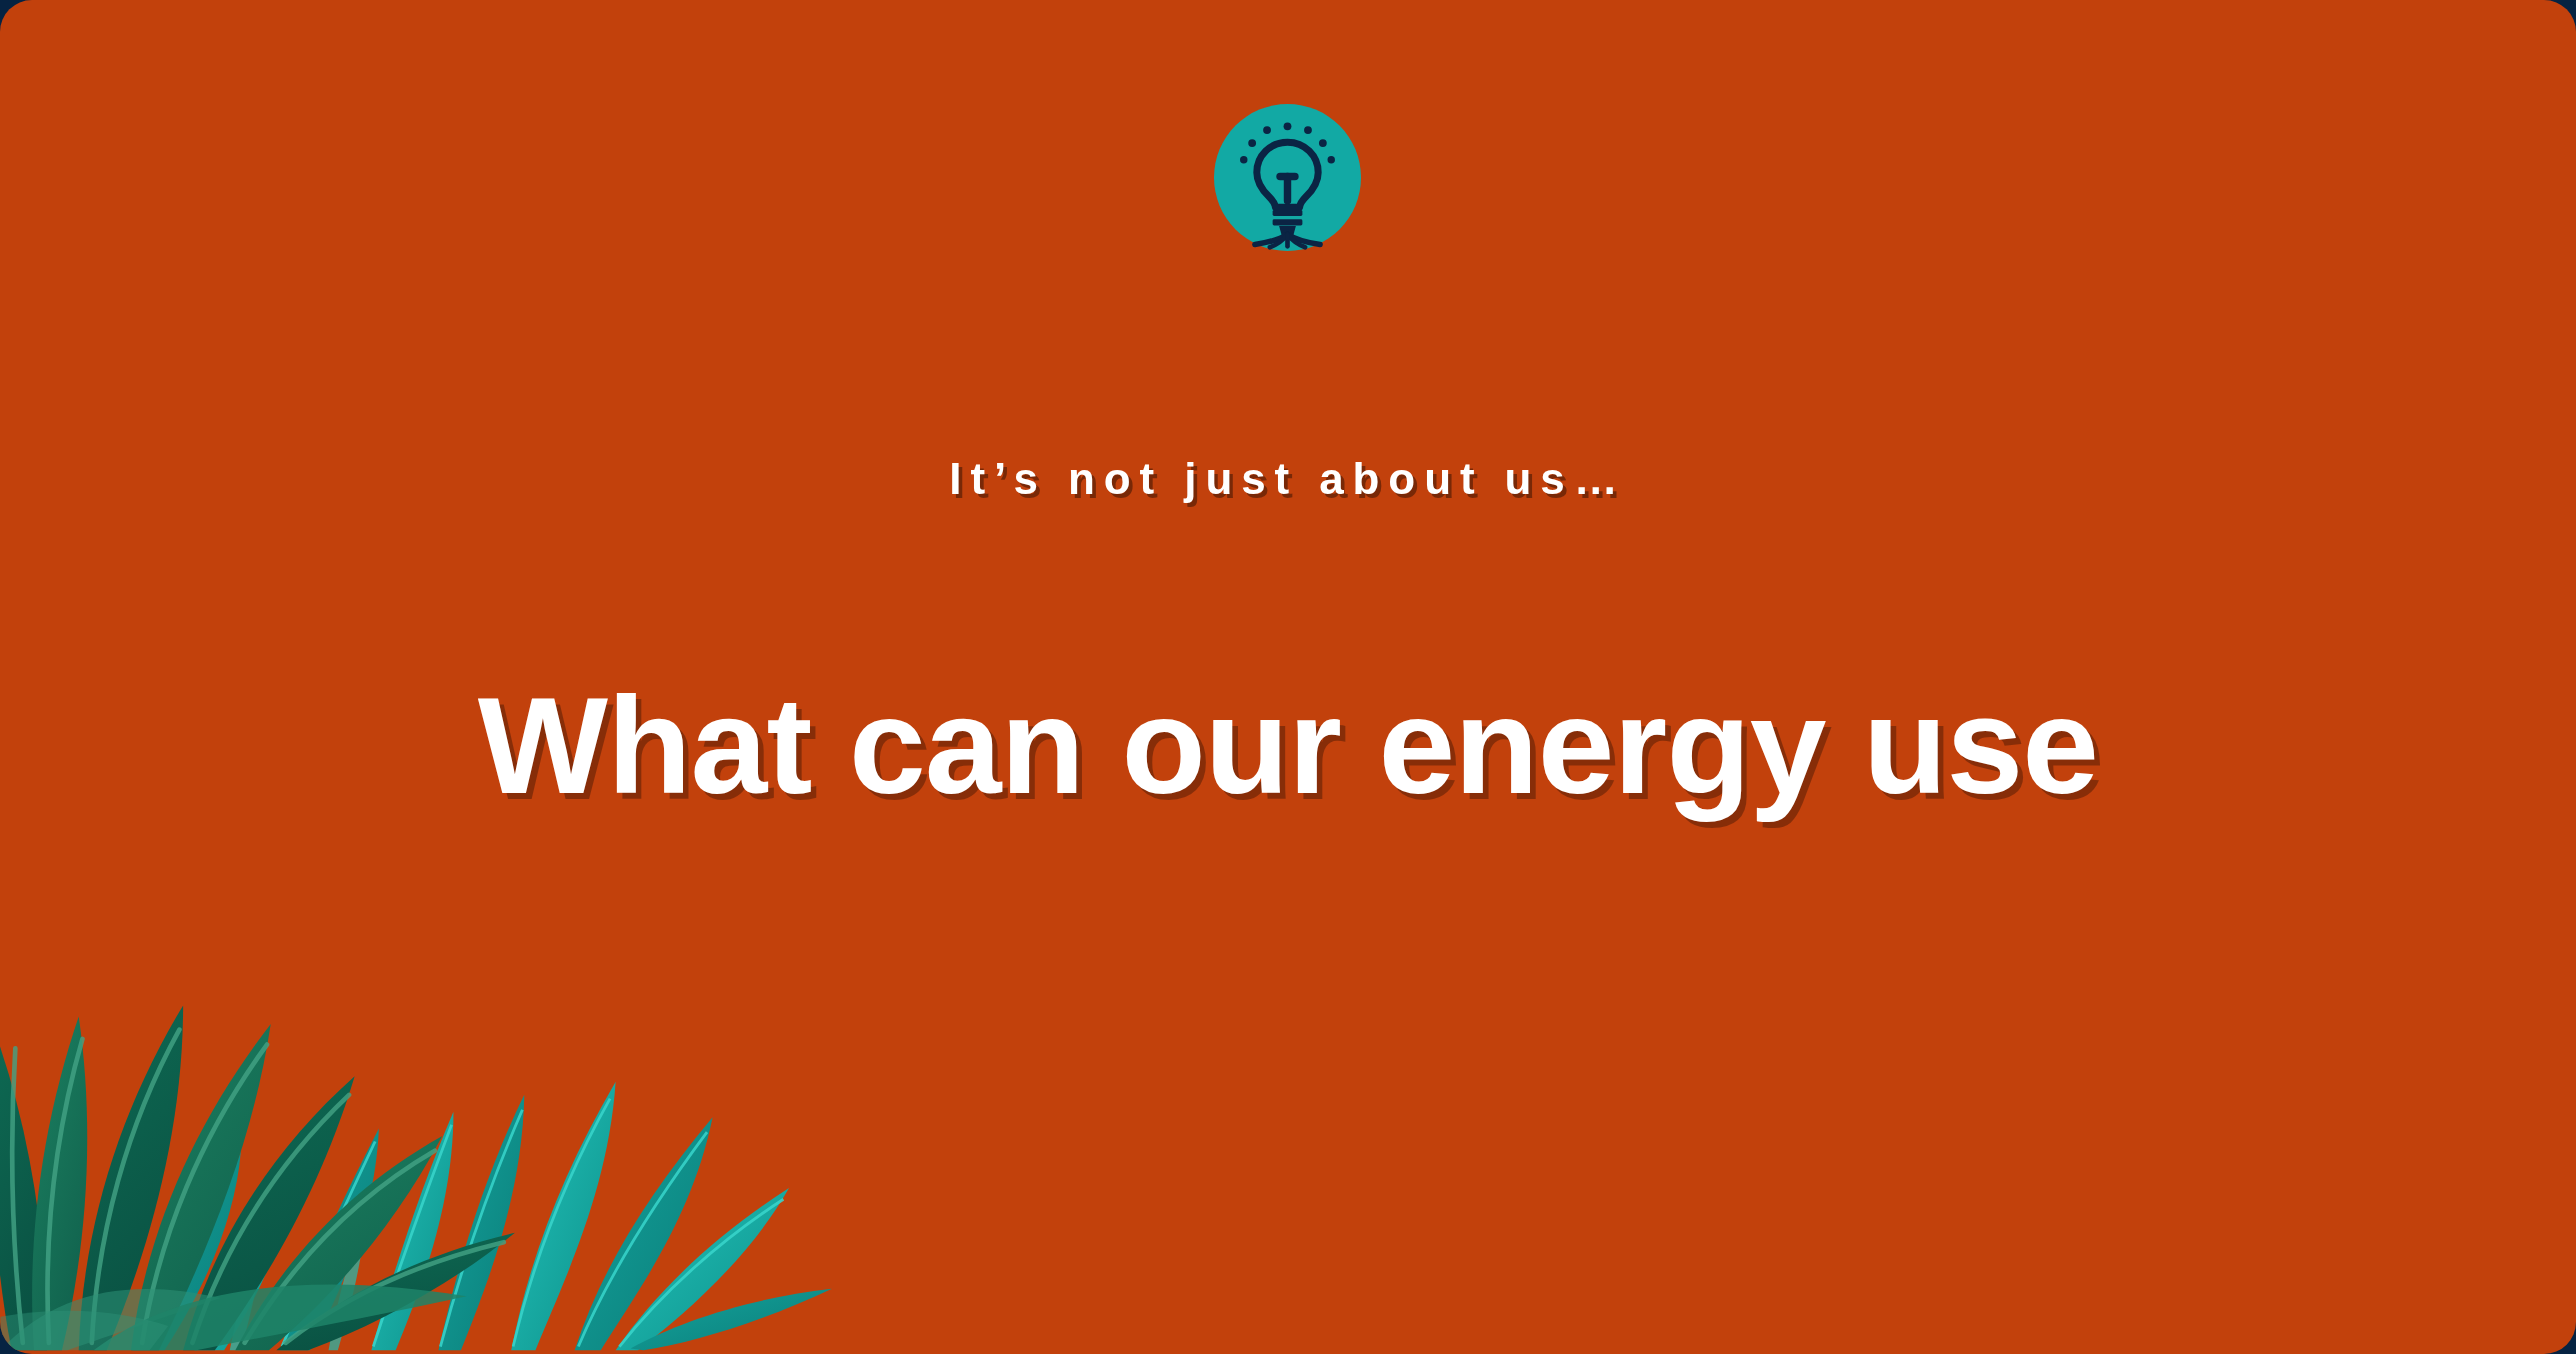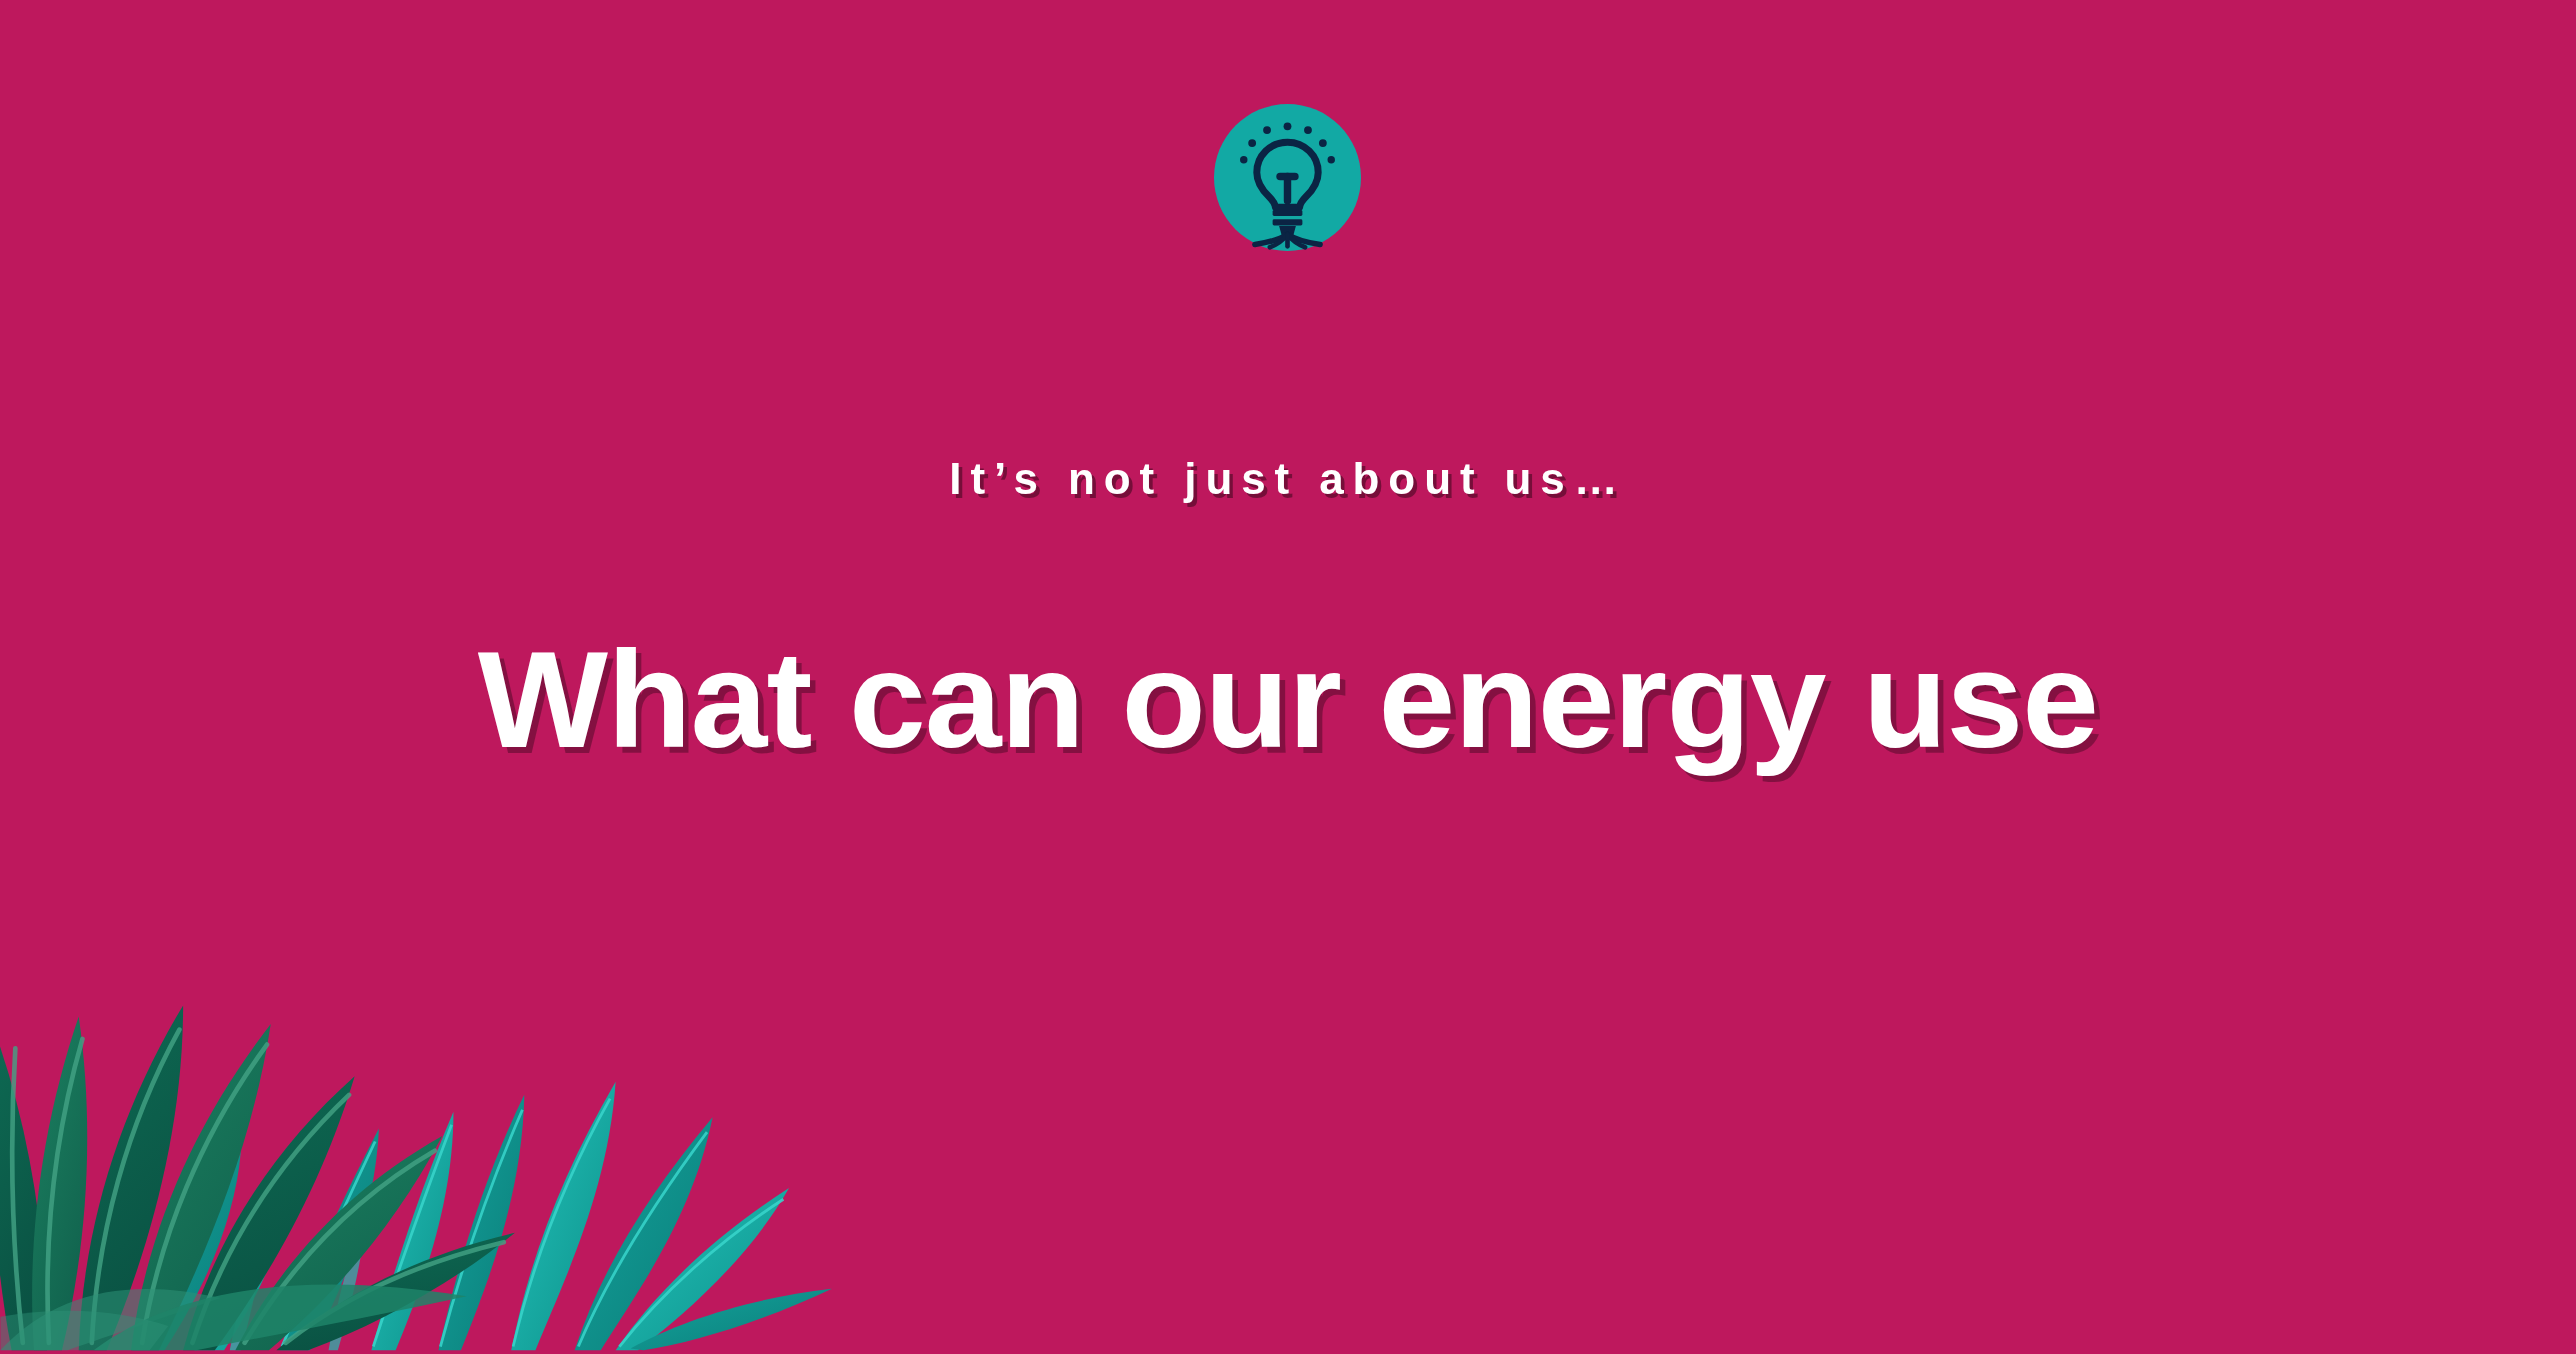--- a/index.html
+++ b/index.html
@@ -10,22 +10,23 @@
   body {
     width: 2576px;
     height: 1354px;
     overflow: hidden;
     font-family: "Liberation Sans", sans-serif;
   }
   #slide {
     position: relative;
     width: 2576px;
     height: 1354px;
-    background: #be185d;
+    background: #c2410c;
     overflow: hidden;
+    border-radius: 32px;
   }
 
   
   #logo-badge {
     position: absolute;
     left: 1214px;
     top: 104px;
     width: 147px;
     height: 147px;
   }
@@ -57,21 +58,21 @@
     left: 0;
     top: 616px;
     width: 2576px;
     font-size: 138px;
     font-weight: bold;
     color: #ffffff;
     line-height: 1.21;
     letter-spacing: -0.9px;
     text-shadow: 5.6px 5.6px 0 rgba(0,0,0,0.30);
   }
-  #headline .hl-line { display: block; }
+  #headline .hl-line { display: block; margin-top: 46px; }
 
   
   #foliage {
     position: absolute;
     left: 0;
     bottom: 0;
     width: 933px;
     height: 522px;
     pointer-events: none;
   }

